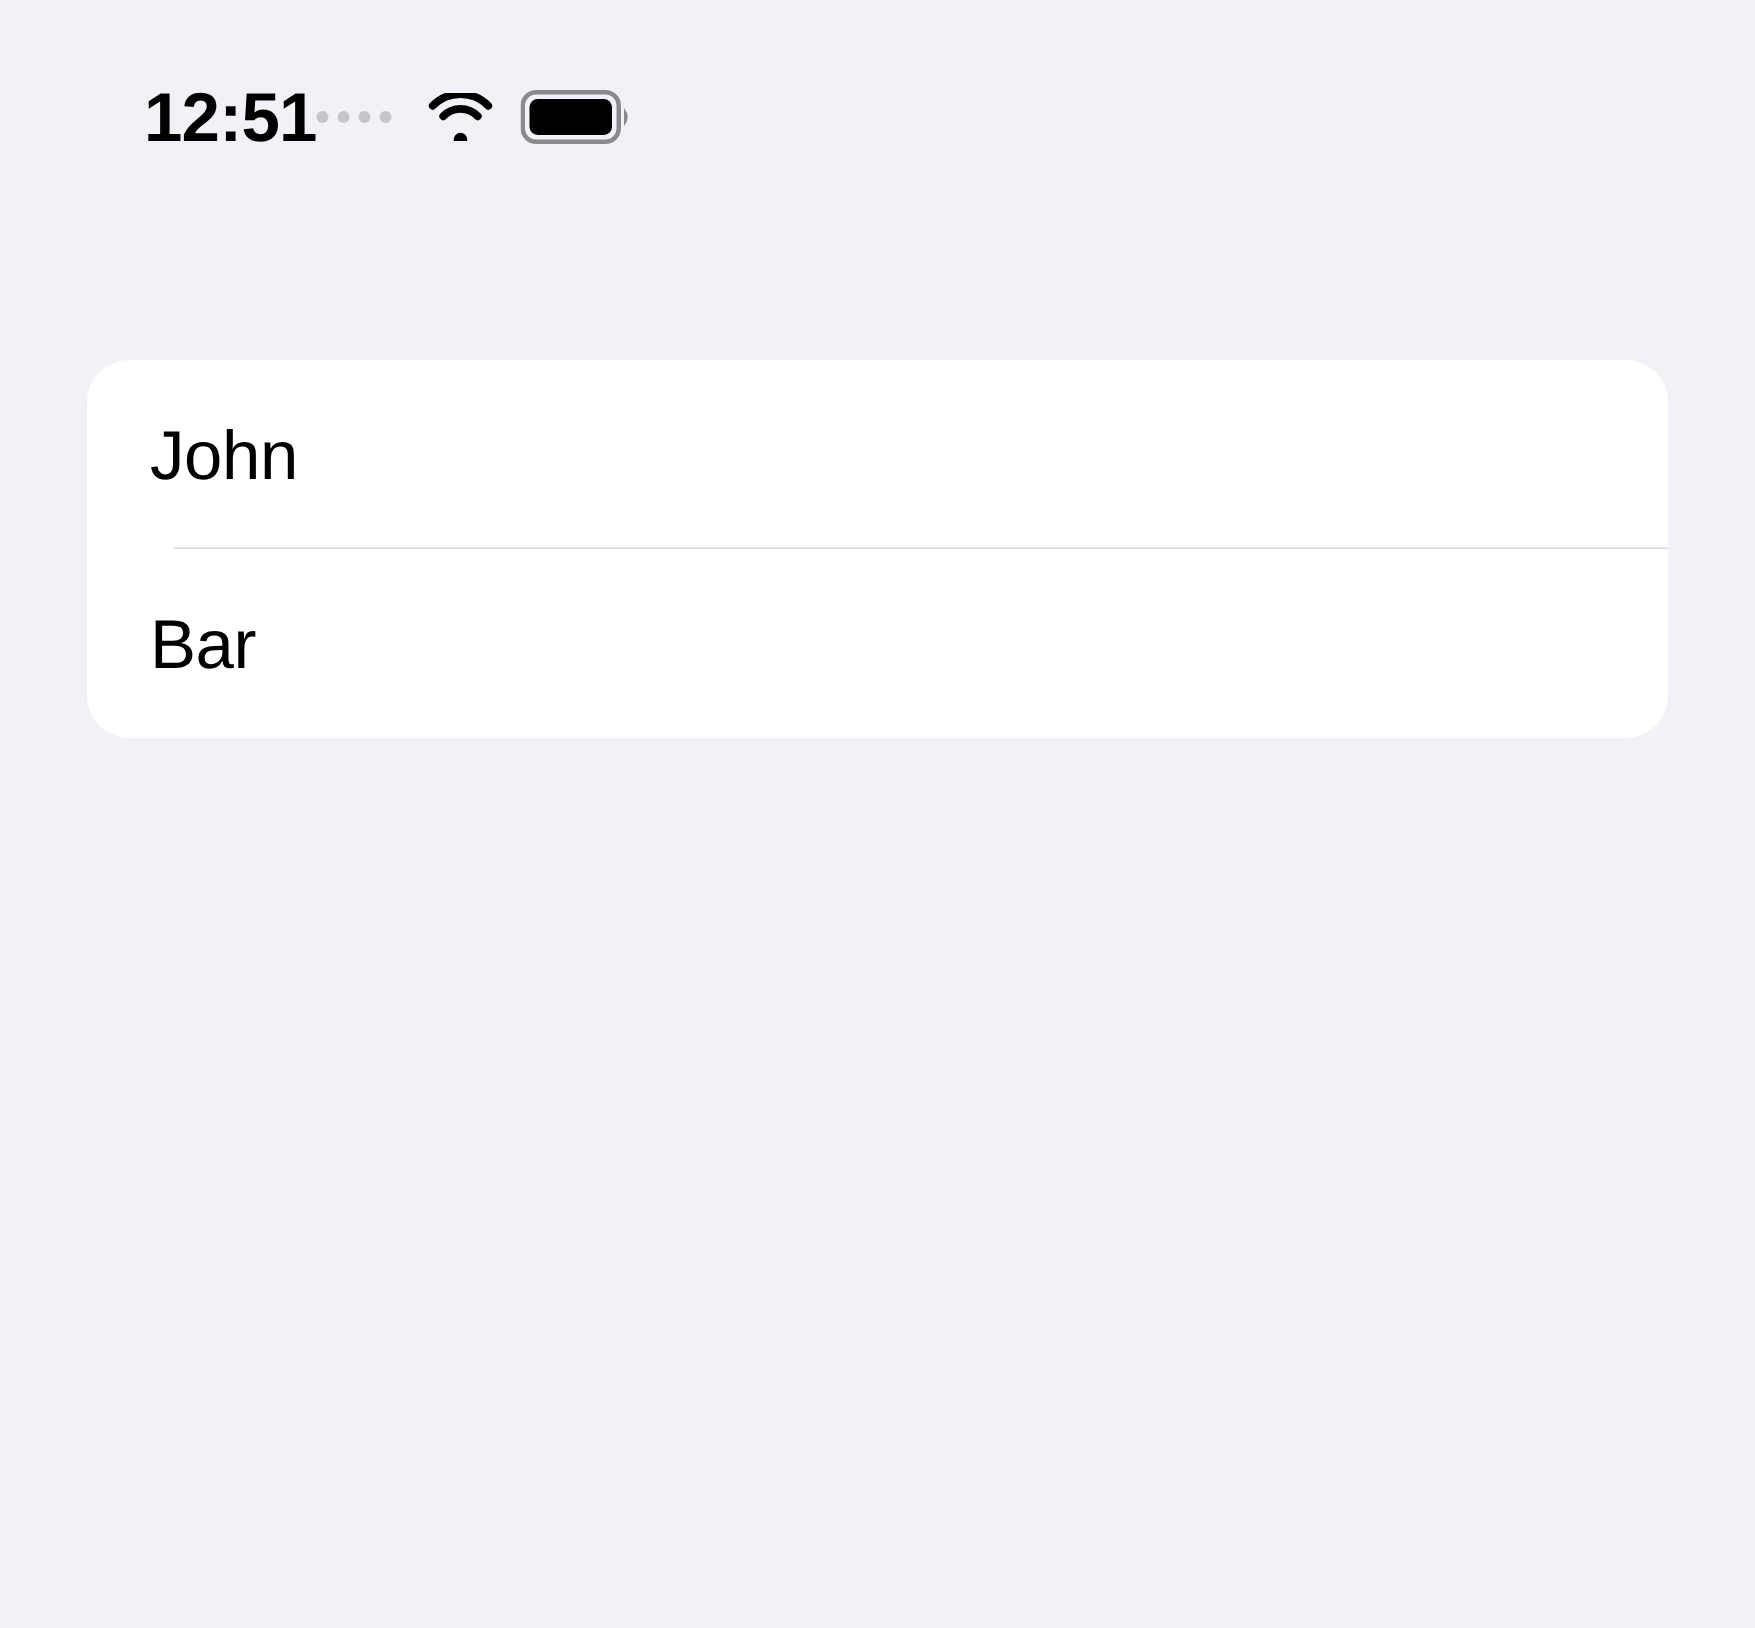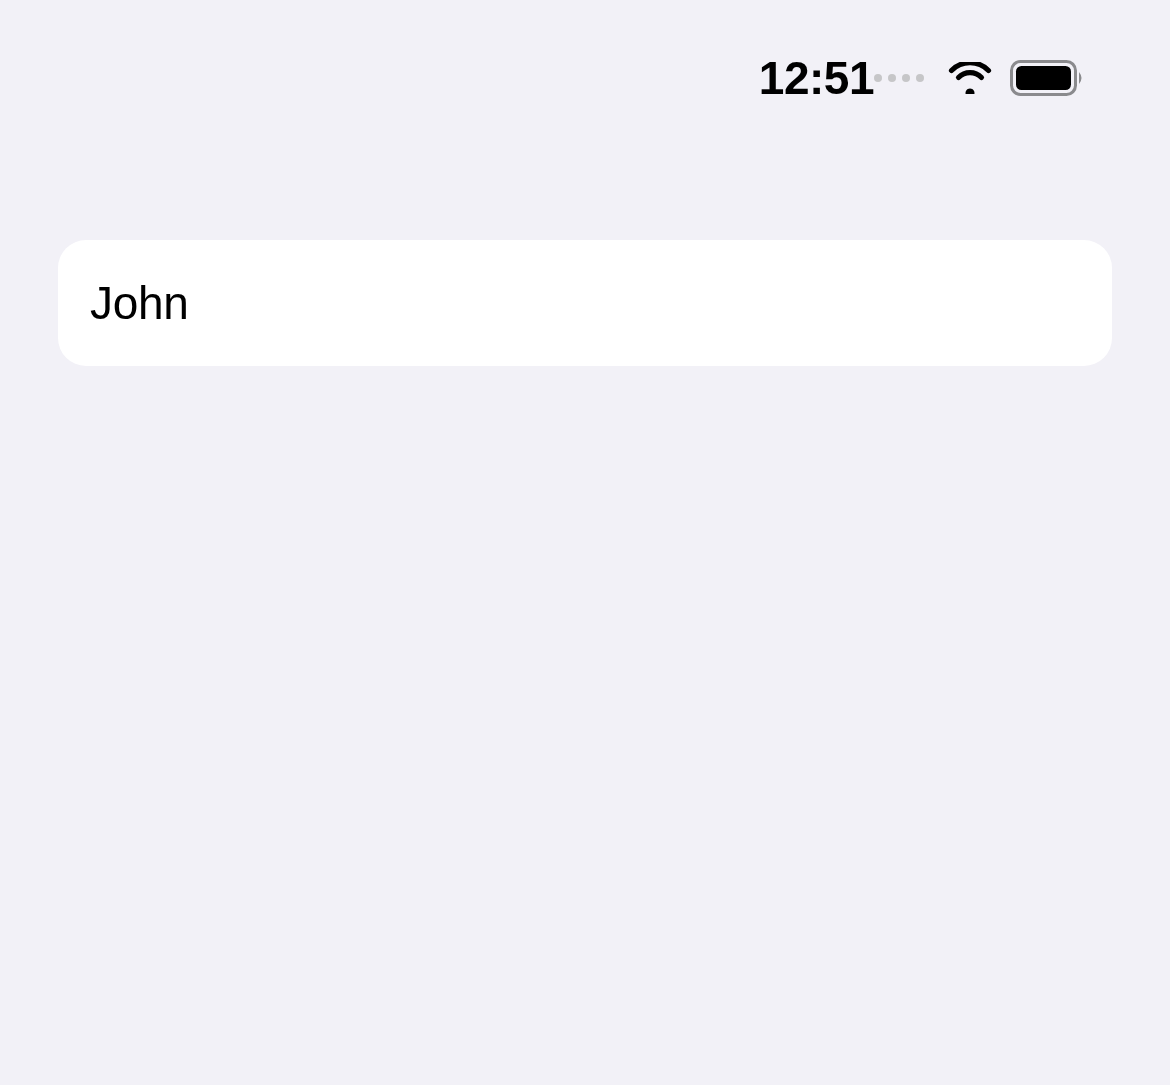--- a/index.html
+++ b/index.html
@@ -11,21 +11,21 @@
       width: 1170px;
       height: 1085px;
       background: #f2f1f7;
       font-family: -apple-system, 'SF Pro Text', 'Helvetica Neue', Arial, sans-serif;
       -webkit-font-smoothing: antialiased;
       overflow: hidden;
     }
     
     .status-bar {
       display: flex;
-      justify-content: flex-end;
+      justify-content: flex-start;
       align-items: center;
       padding: 46px 84px 0 96px;
       height: 110px;
     }
     .status-time {
       font-size: 46px;
       font-weight: 600;
       color: #000;
       letter-spacing: -0.5px;
     }
@@ -52,21 +52,21 @@
     }
     
     .list-card {
       margin: 130px 58px 0 58px;
       background: #ffffff;
       border-radius: 28px;
       overflow: hidden;
     }
     .list-item {
       position: relative;
-      padding: 36px 0 36px 32px;
+      padding: 36px 0 36px 42px;
       font-size: 46px;
       font-weight: 400;
       color: #000;
       letter-spacing: -0.3px;
     }
     .list-item:not(:last-child)::after {
       content: "";
       position: absolute;
       left: 58px;
       right: 0;
@@ -101,13 +101,16 @@
         <path d="M69 12 q5 6 0 12 Z" fill="#8a8a8d"></path>
       </svg>
     </div>
   </div>
 </div>
 
 <div class="list-card">
   <div class="list-item">
     <span>John</span>
   </div>
+  <div class="list-item">
+    <span>Bar</span>
+  </div>
 </div>
 
 </body></html>

